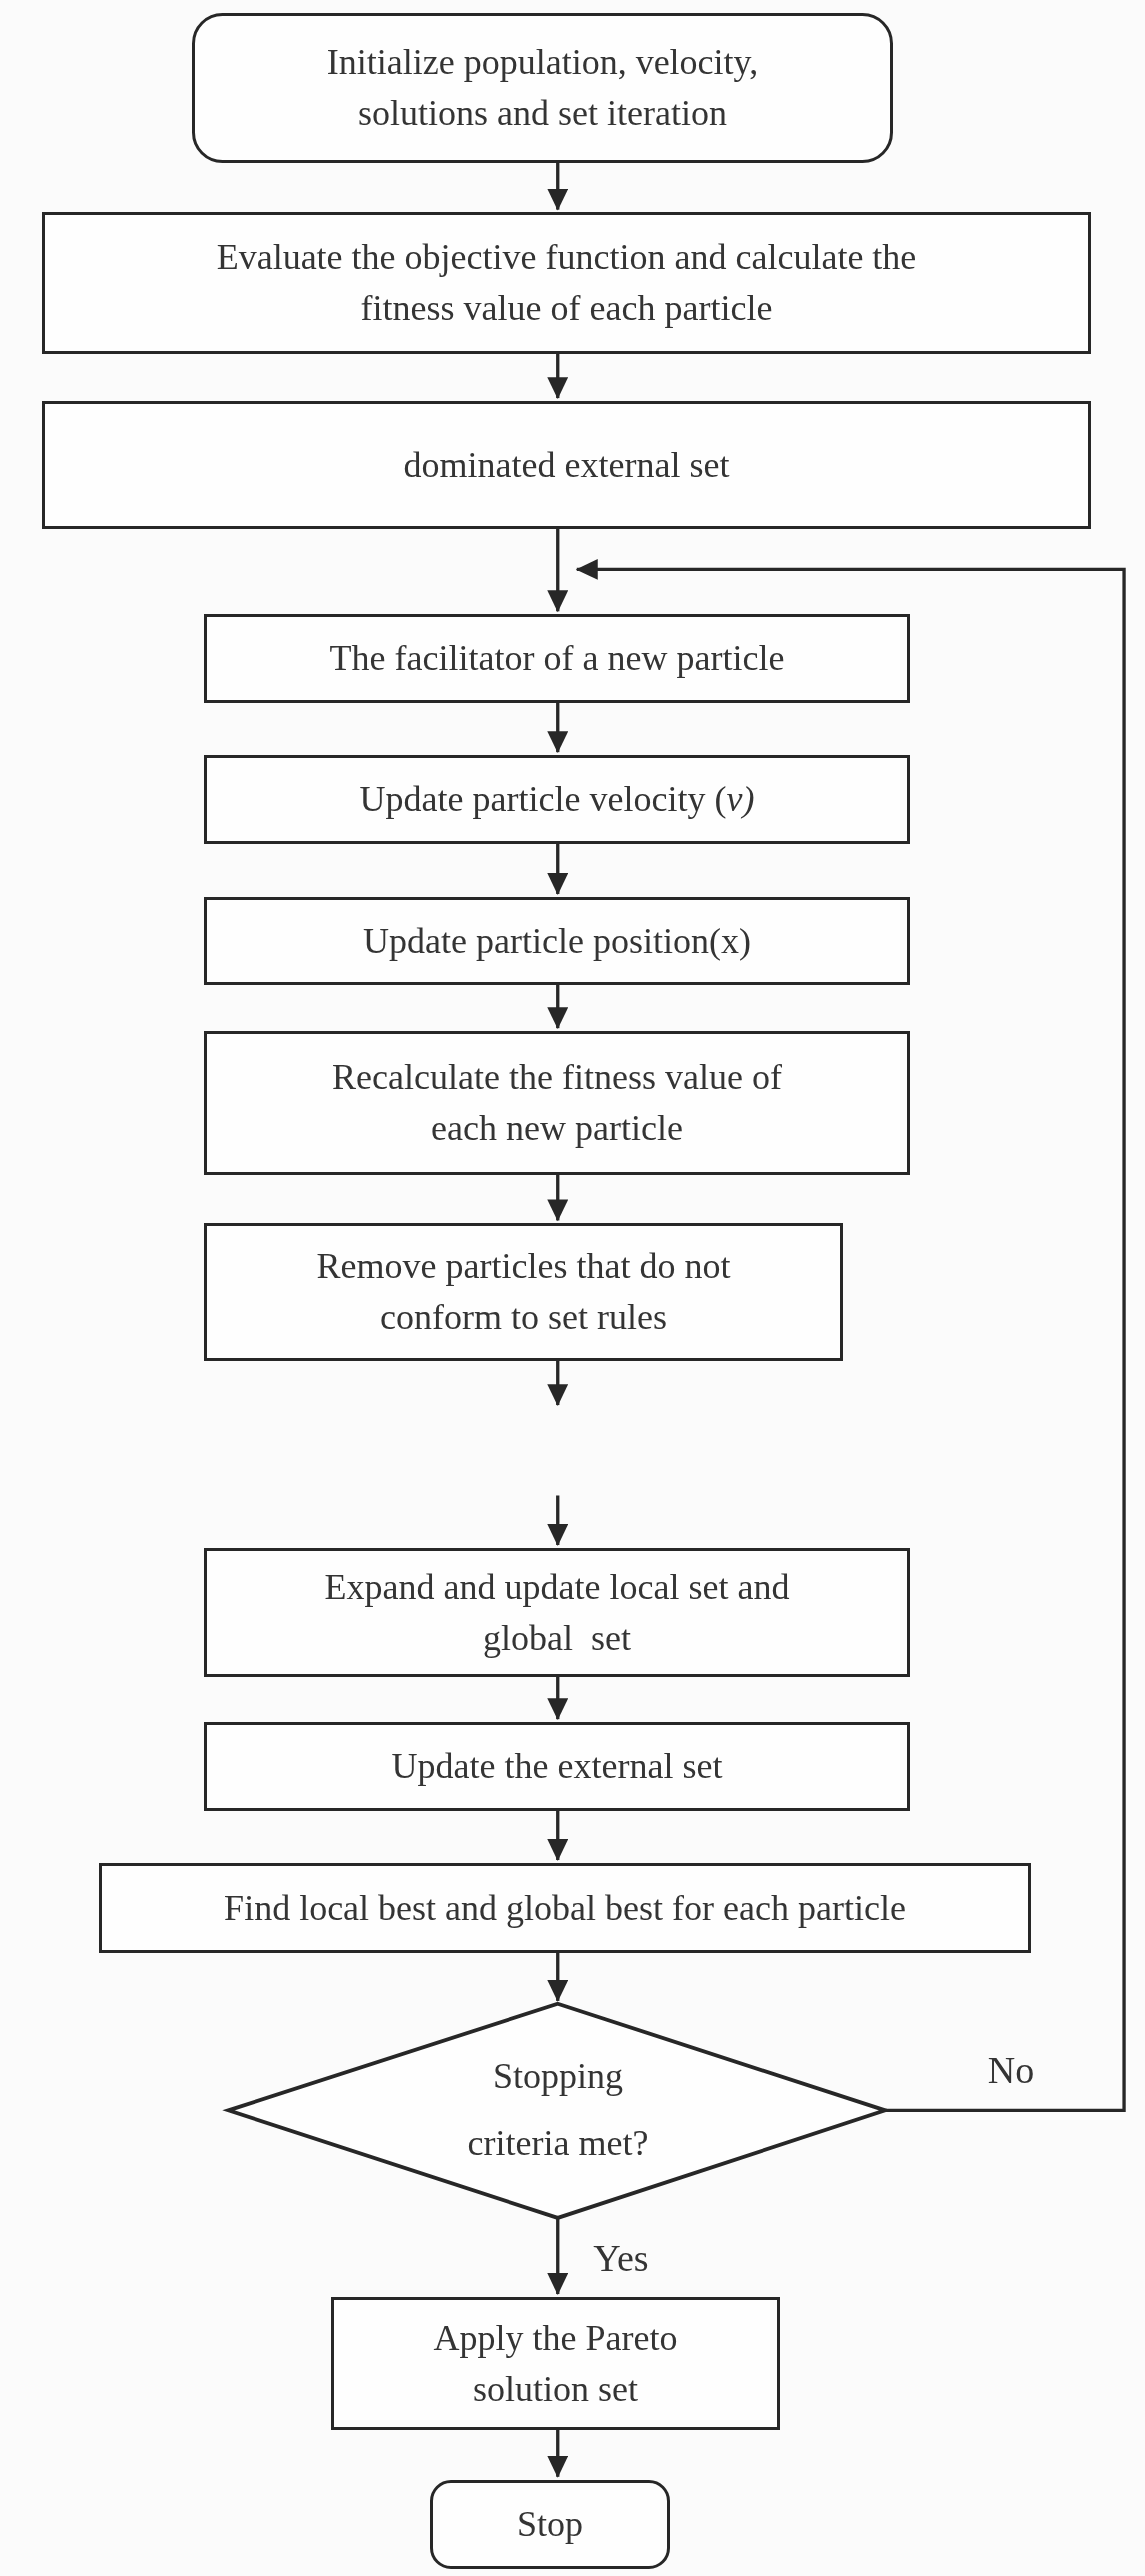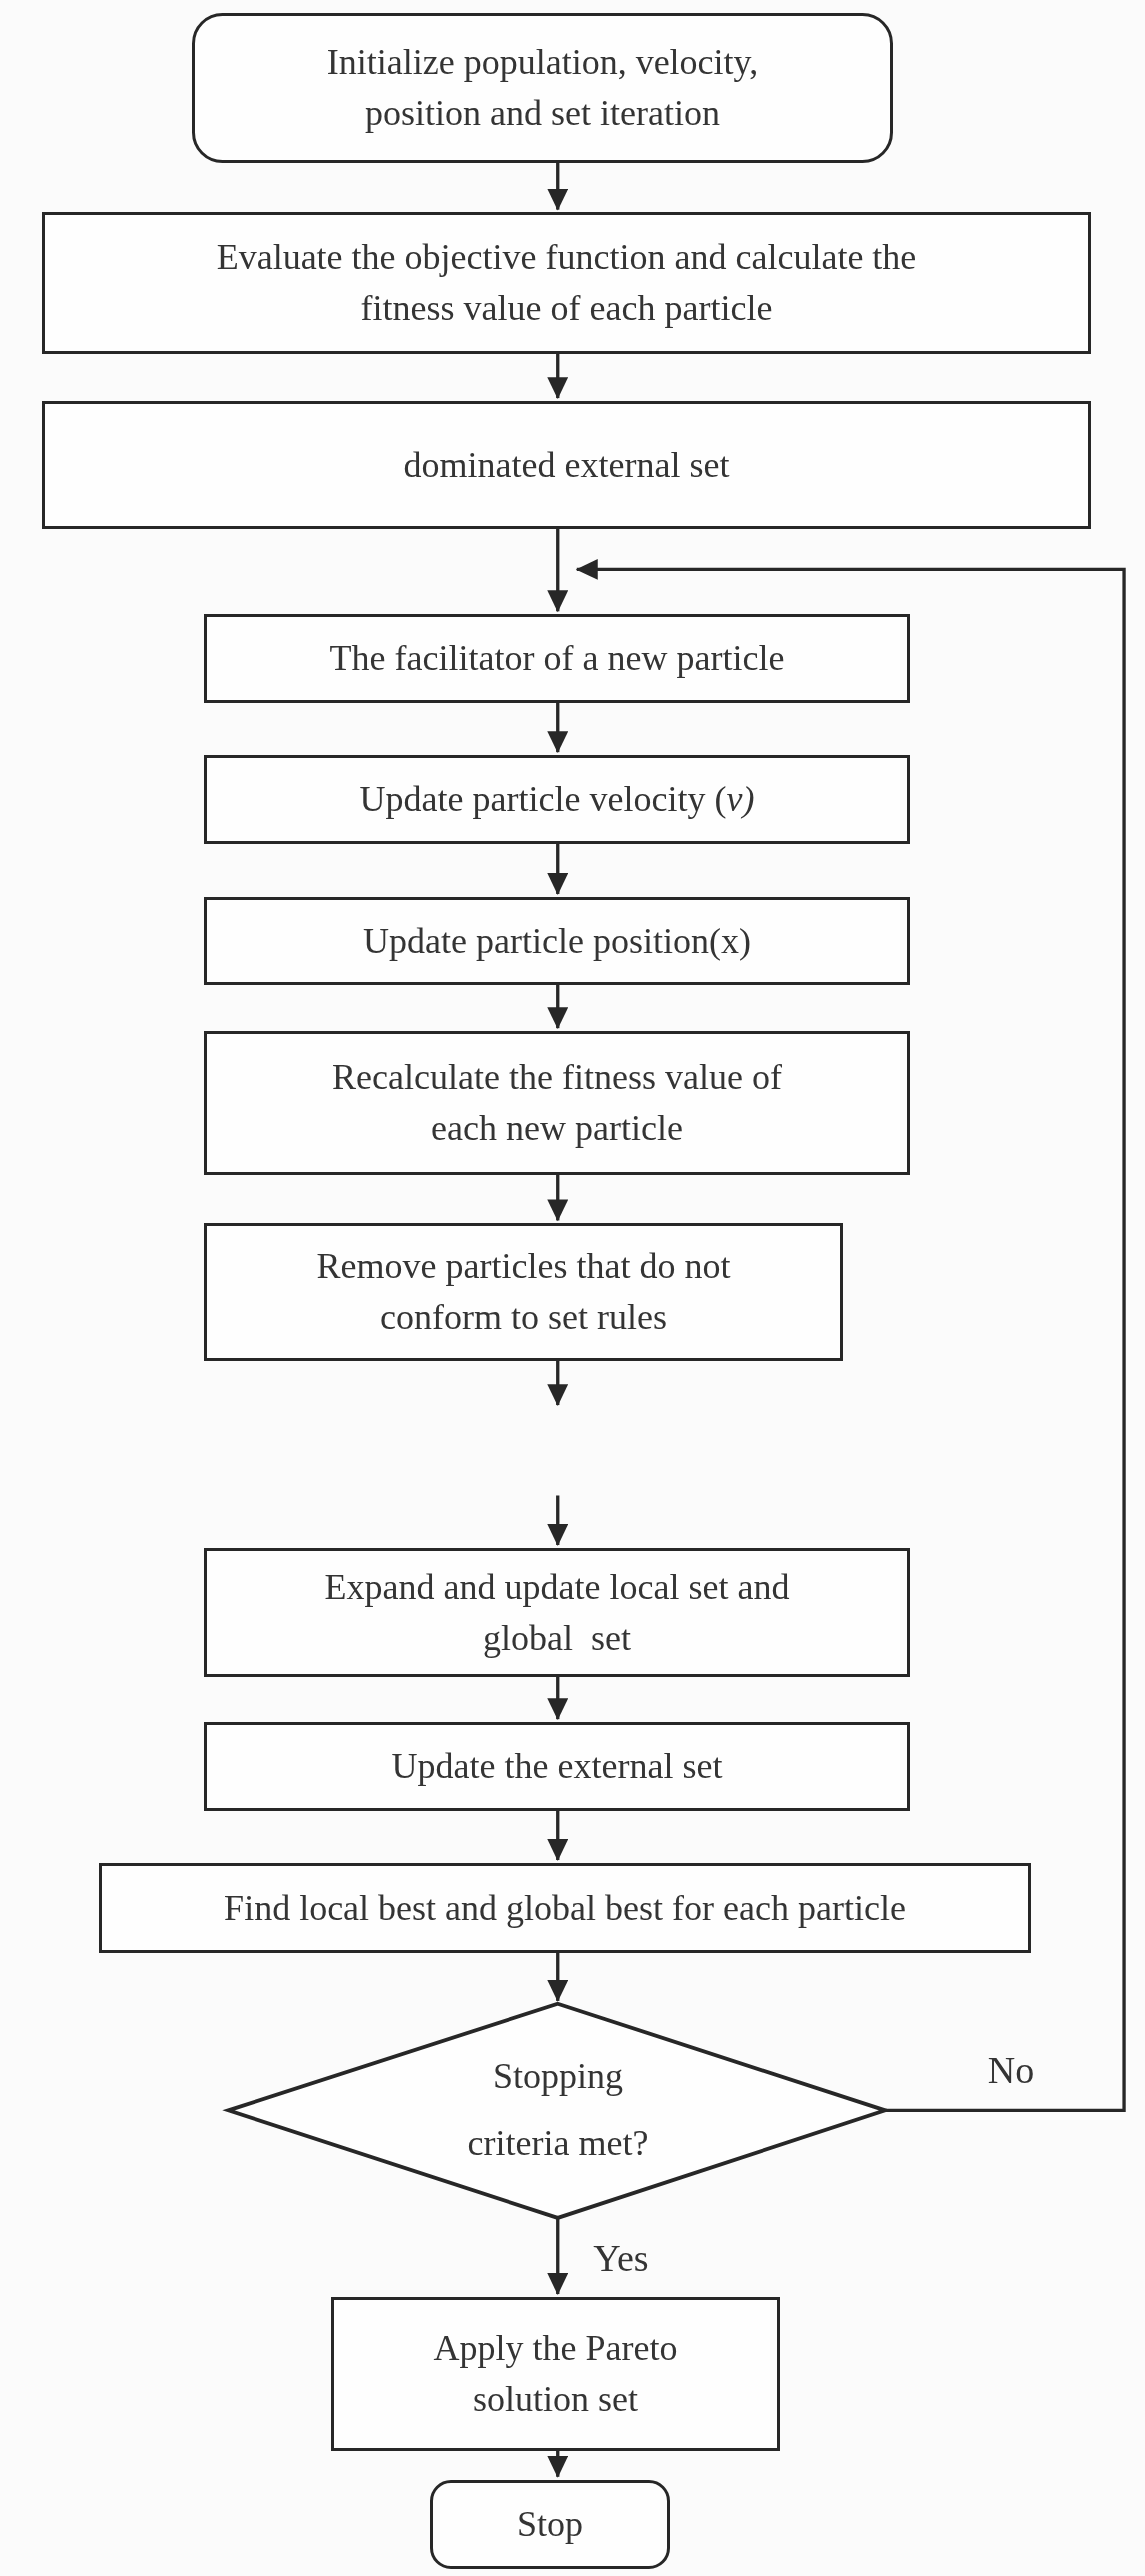--- a/index.html
+++ b/index.html
@@ -66,21 +66,21 @@
     <line x1="586" y1="2330" x2="586" y2="2410" marker-end="url(#ah)"></line>
     <line x1="586" y1="2551" x2="586" y2="2602" marker-end="url(#ah)"></line>
 
     <path class="connector" d="M 930 2217 L 1181 2217 L 1181 598 L 606 598" marker-end="url(#ah)"></path>
 
     <polygon class="diamond" points="586,2105 930,2217 586,2330 240,2217"></polygon>
   </svg>
 
   <div class="node terminator" style="left:192px;top:13.3px;width:701px;height:150px">
     <div class="line">Initialize population, velocity,</div>
-    <div class="line">position and set iteration</div>
+    <div class="line">solutions and set iteration</div>
   </div>
 
   <div class="node" style="left:42px;top:212px;width:1049px;height:142px">
     <div class="line">Evaluate the objective function and calculate the</div>
     <div class="line">fitness value of each particle</div>
   </div>
 
   <div class="node" style="left:42px;top:401px;width:1049px;height:128px">
     <div class="line">dominated external set</div>
   </div>
@@ -119,21 +119,21 @@
 
   <div class="node" style="left:99px;top:1863px;width:932px;height:90px">
     <div class="line">Find local best and global best for each particle</div>
   </div>
 
   <div class="node plain" style="left:377px;top:2054px;width:362px;height:112px">
     <div class="line">Stopping</div>
     <div class="line">criteria met?</div>
   </div>
 
-  <div class="node" style="left:331px;top:2297px;width:449px;height:154px">
+  <div class="node" style="left:331px;top:2297px;width:449px;height:133px">
     <div class="line">Apply the Pareto</div>
     <div class="line">solution set</div>
   </div>
 
   <div class="node terminator stop-r" style="left:430px;top:2480px;width:240px;height:89px">
     <div class="line">Stop</div>
   </div>
 
   <div class="edge-label" style="left:966px;top:2047px;width:90px">No</div>
   <div class="edge-label" style="left:576px;top:2235px;width:90px">Yes</div>

